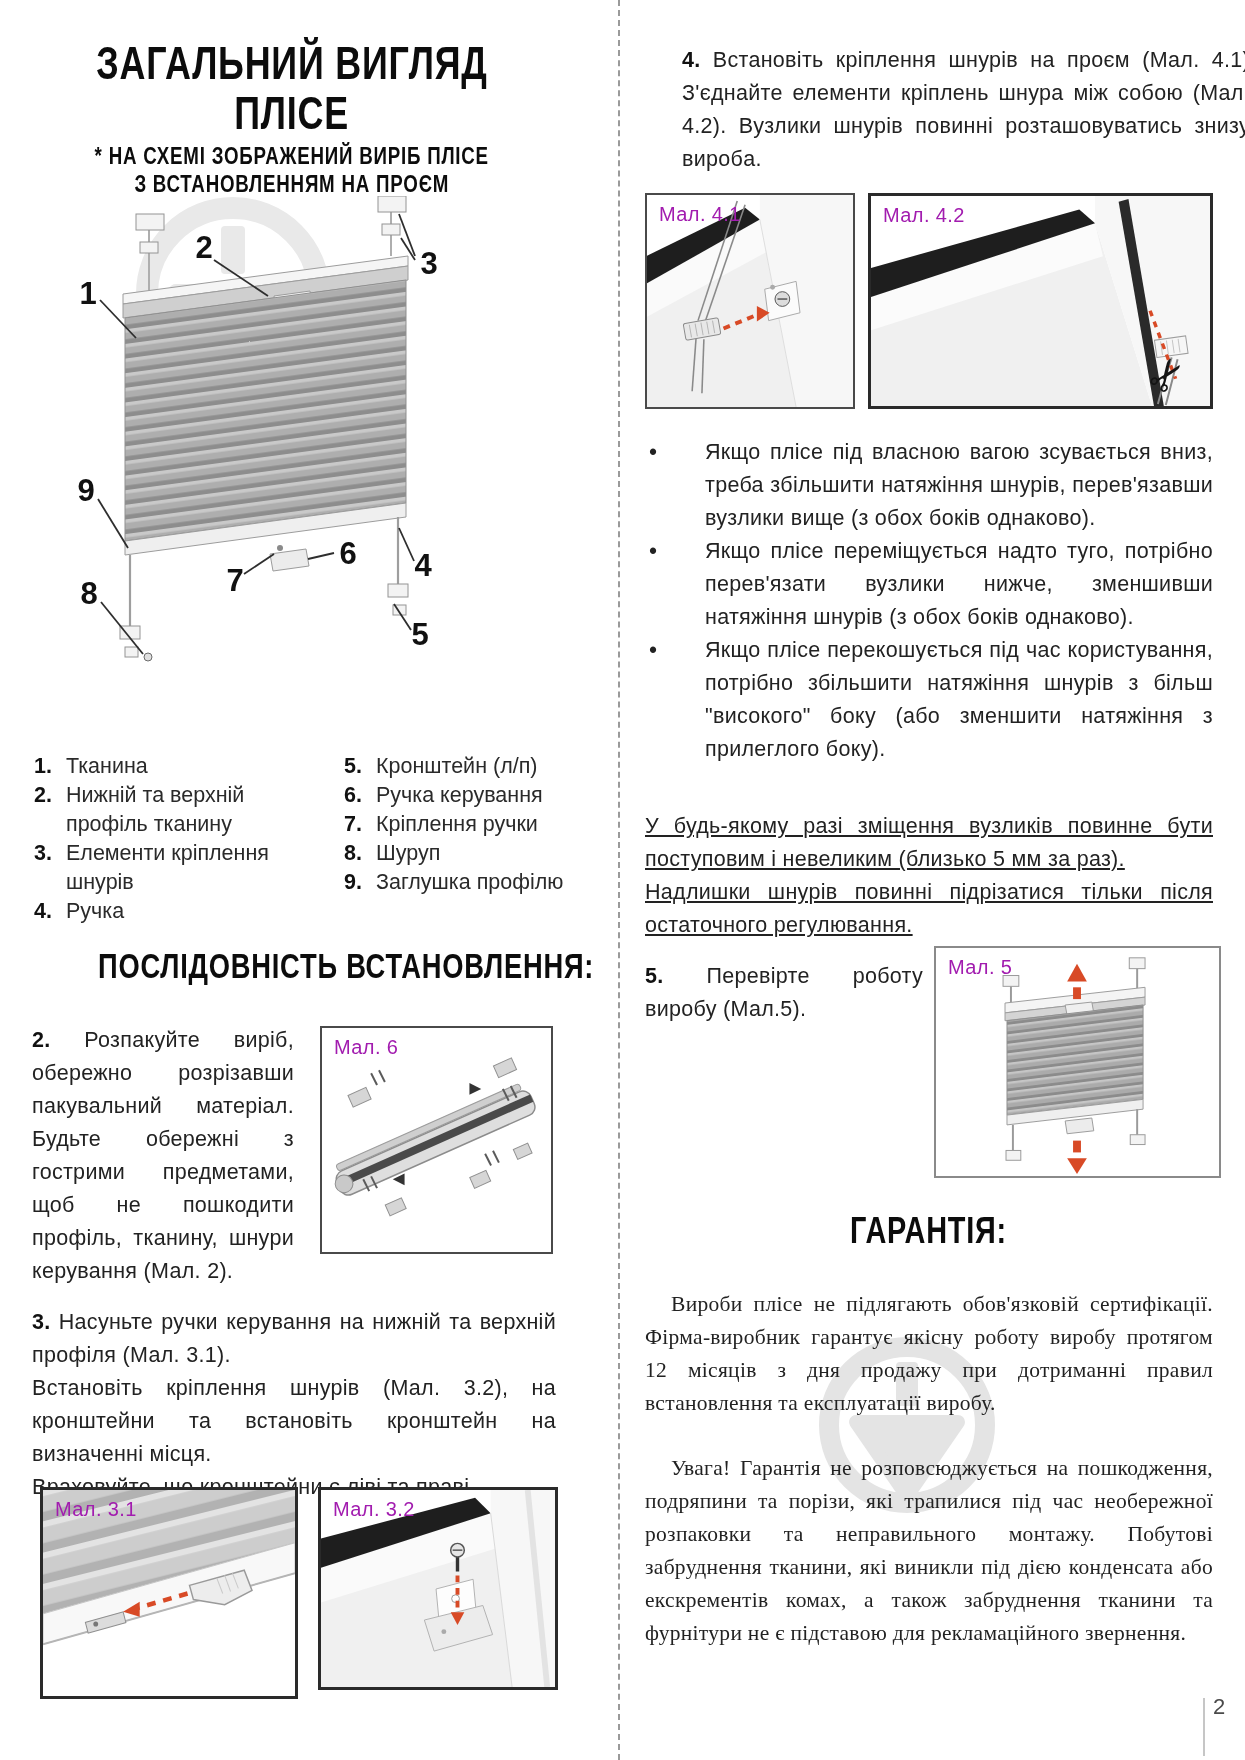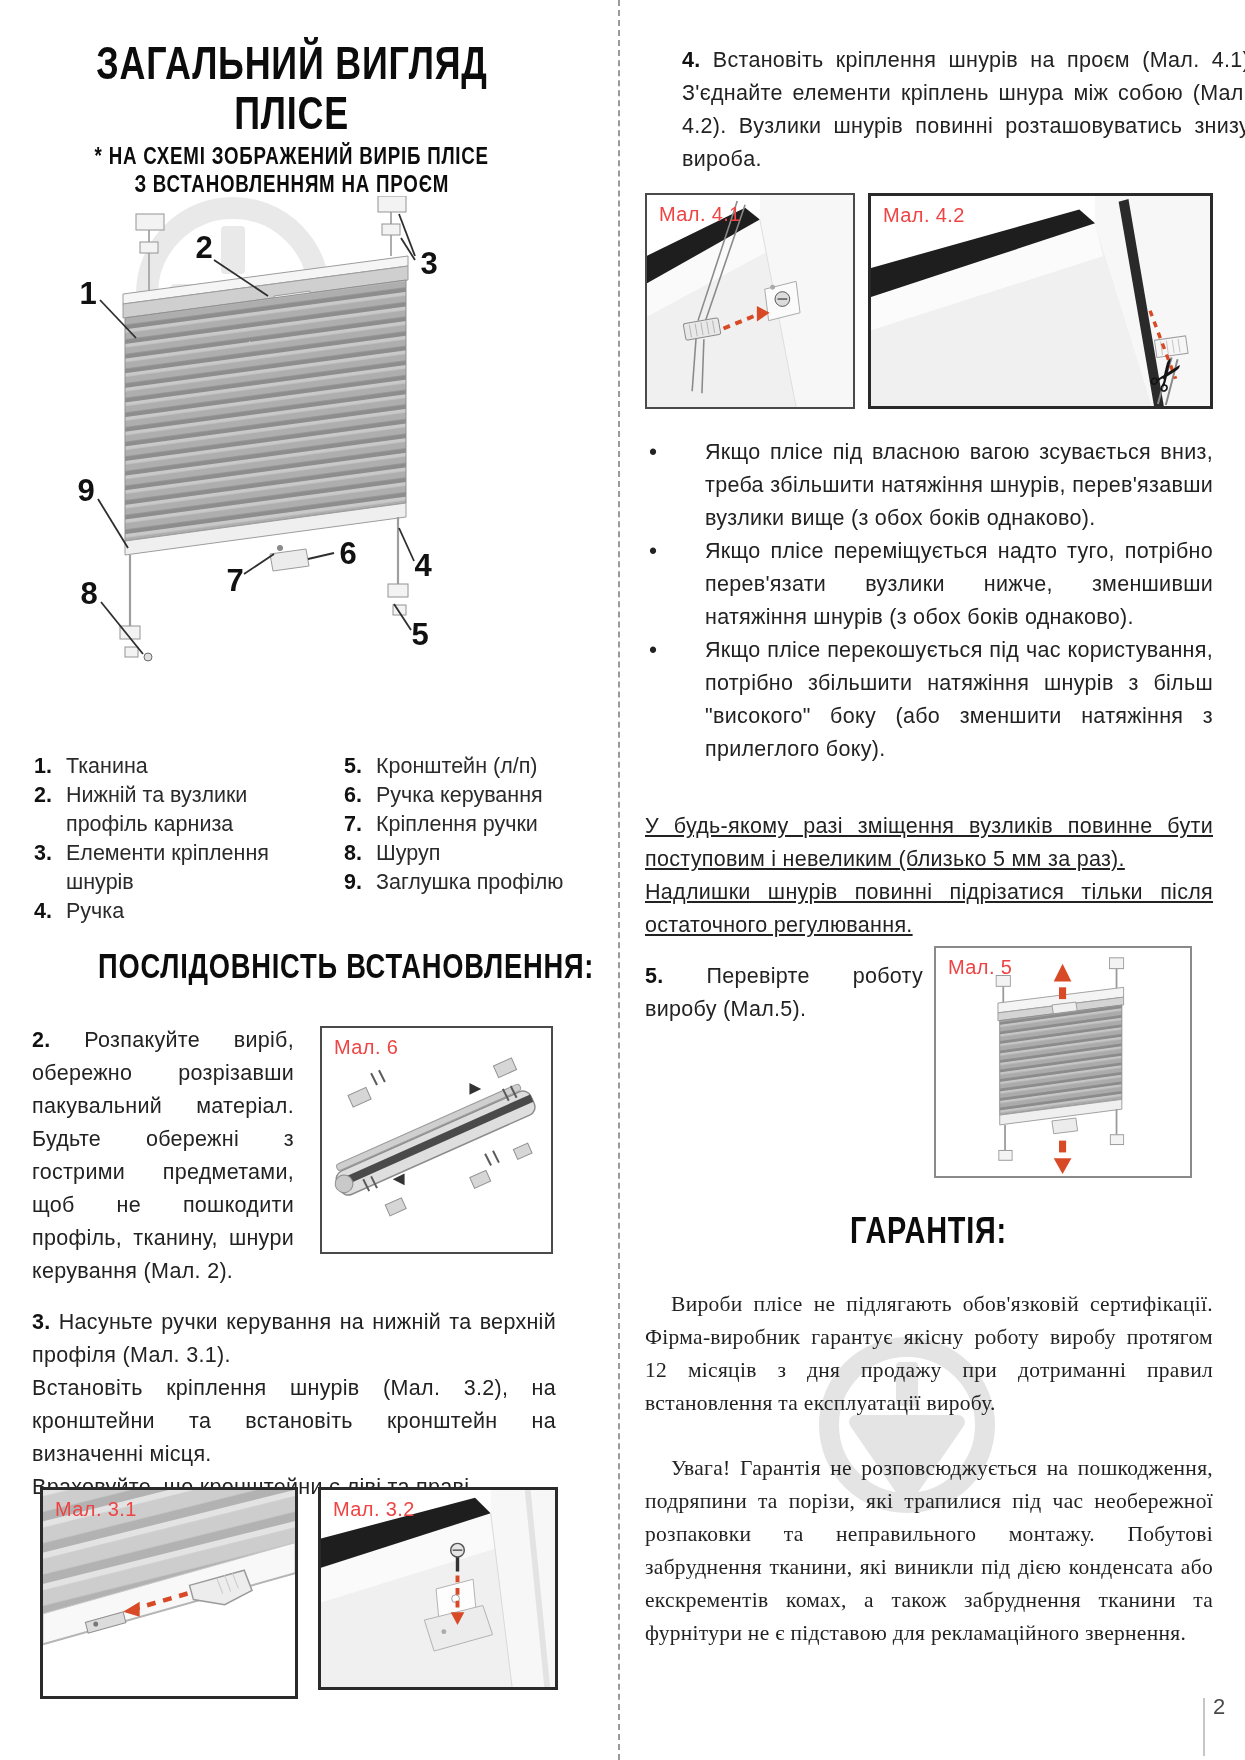--- a/index.html
+++ b/index.html
@@ -44,21 +44,21 @@
   .legend-item .t { flex: 1; }
 
   .bullet-row { display: flex; }
   .bullet-row .marker { width: 60px; flex: none; font-size: 23px; padding-left: 4px; }
   .bullet-row .btxt { flex: 1; }
 
   .figure-box { position: absolute; background: #fff; }
   .figure-box svg { position: absolute; left:0; top:0; width:100%; height:100%; }
   .fig-label {
     position: absolute; left: 12px; top: 8px;
-    font-size: 20px; color: #ef4444; letter-spacing: 0.4px;
+    font-size: 20px; color: #a21caf; letter-spacing: 0.4px;
     z-index: 2;
   }
   .b2 { border: 2px solid #4a4a4a; }
   .b3 { border: 3px solid #2a2a2a; }
   .bthin { border: 2px solid #8a8a8a; }
 
   .divider {
     position: absolute; left: 618px; top: 0; height: 1760px; width: 0;
     border-left: 2.5px dashed #9a9a9a;
   }
@@ -161,21 +161,21 @@
   </svg>
 
   <div class="abs" style="left:34px; top:752px; width:525px; height:170px;">
     <div class="legend-col" style="left:0; width:268px;">
       <div class="legend-item">
           <span class="n">1.</span>
           <span class="t">Тканина</span>
         </div>
       <div class="legend-item">
           <span class="n">2.</span>
-          <span class="t">Нижній та вузлики профіль карниза</span>
+          <span class="t">Нижній та верхній профіль тканину</span>
         </div>
       <div class="legend-item">
           <span class="n">3.</span>
           <span class="t">Елементи кріплення шнурів</span>
         </div>
       <div class="legend-item">
           <span class="n">4.</span>
           <span class="t">Ручка</span>
         </div>
     </div>
@@ -389,21 +389,21 @@
   <div class="abs body-text" style="left:645px; top:810px; width:568px;text-decoration:underline;">
     <div>У будь-якому разі зміщення вузликів повинне бути поступовим і невеликим (близько 5 мм за раз).</div>
     <div>Надлишки шнурів повинні підрізатися тільки після остаточного регулювання.</div>
   </div>
 
   <div class="abs body-text" style="left:645px; top:960px; width:278px;">
     <b>5.</b>
     <span>Перевірте роботу виробу (Мал.5).</span>
   </div>
 
-  <div class="figure-box bthin" style="left:934px; top:946px; width:258px; height:232px;">
+  <div class="figure-box bthin" style="left:934px; top:946px; width:287px; height:232px;">
     <div class="fig-label">Мал. 5</div>
     <svg viewBox="0 0 287 232" preserveAspectRatio="none">
       <defs>
         <pattern id="plC" width="8" height="9.6" patternUnits="userSpaceOnUse" patternTransform="rotate(-7)">
           <rect width="8" height="9.6" fill="#ababab"></rect>
           <rect width="8" height="2.4" fill="#c6c6c6"></rect>
           <rect y="6.8" width="8" height="2.8" fill="#8b8b8b"></rect>
         </pattern>
       </defs>
       <g stroke="#9a9a9a" fill="#f3f3f3">

